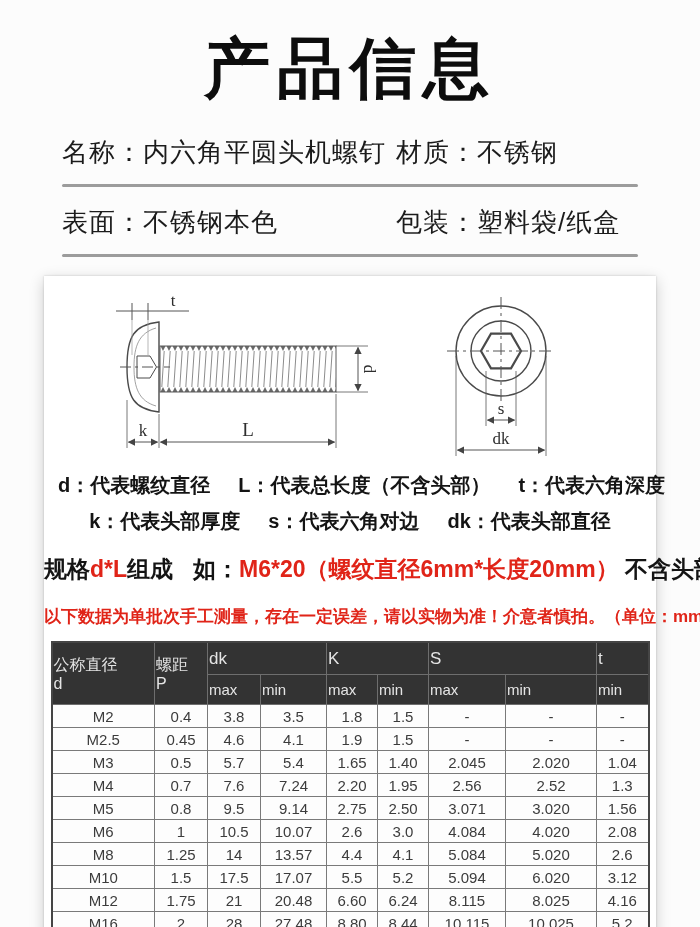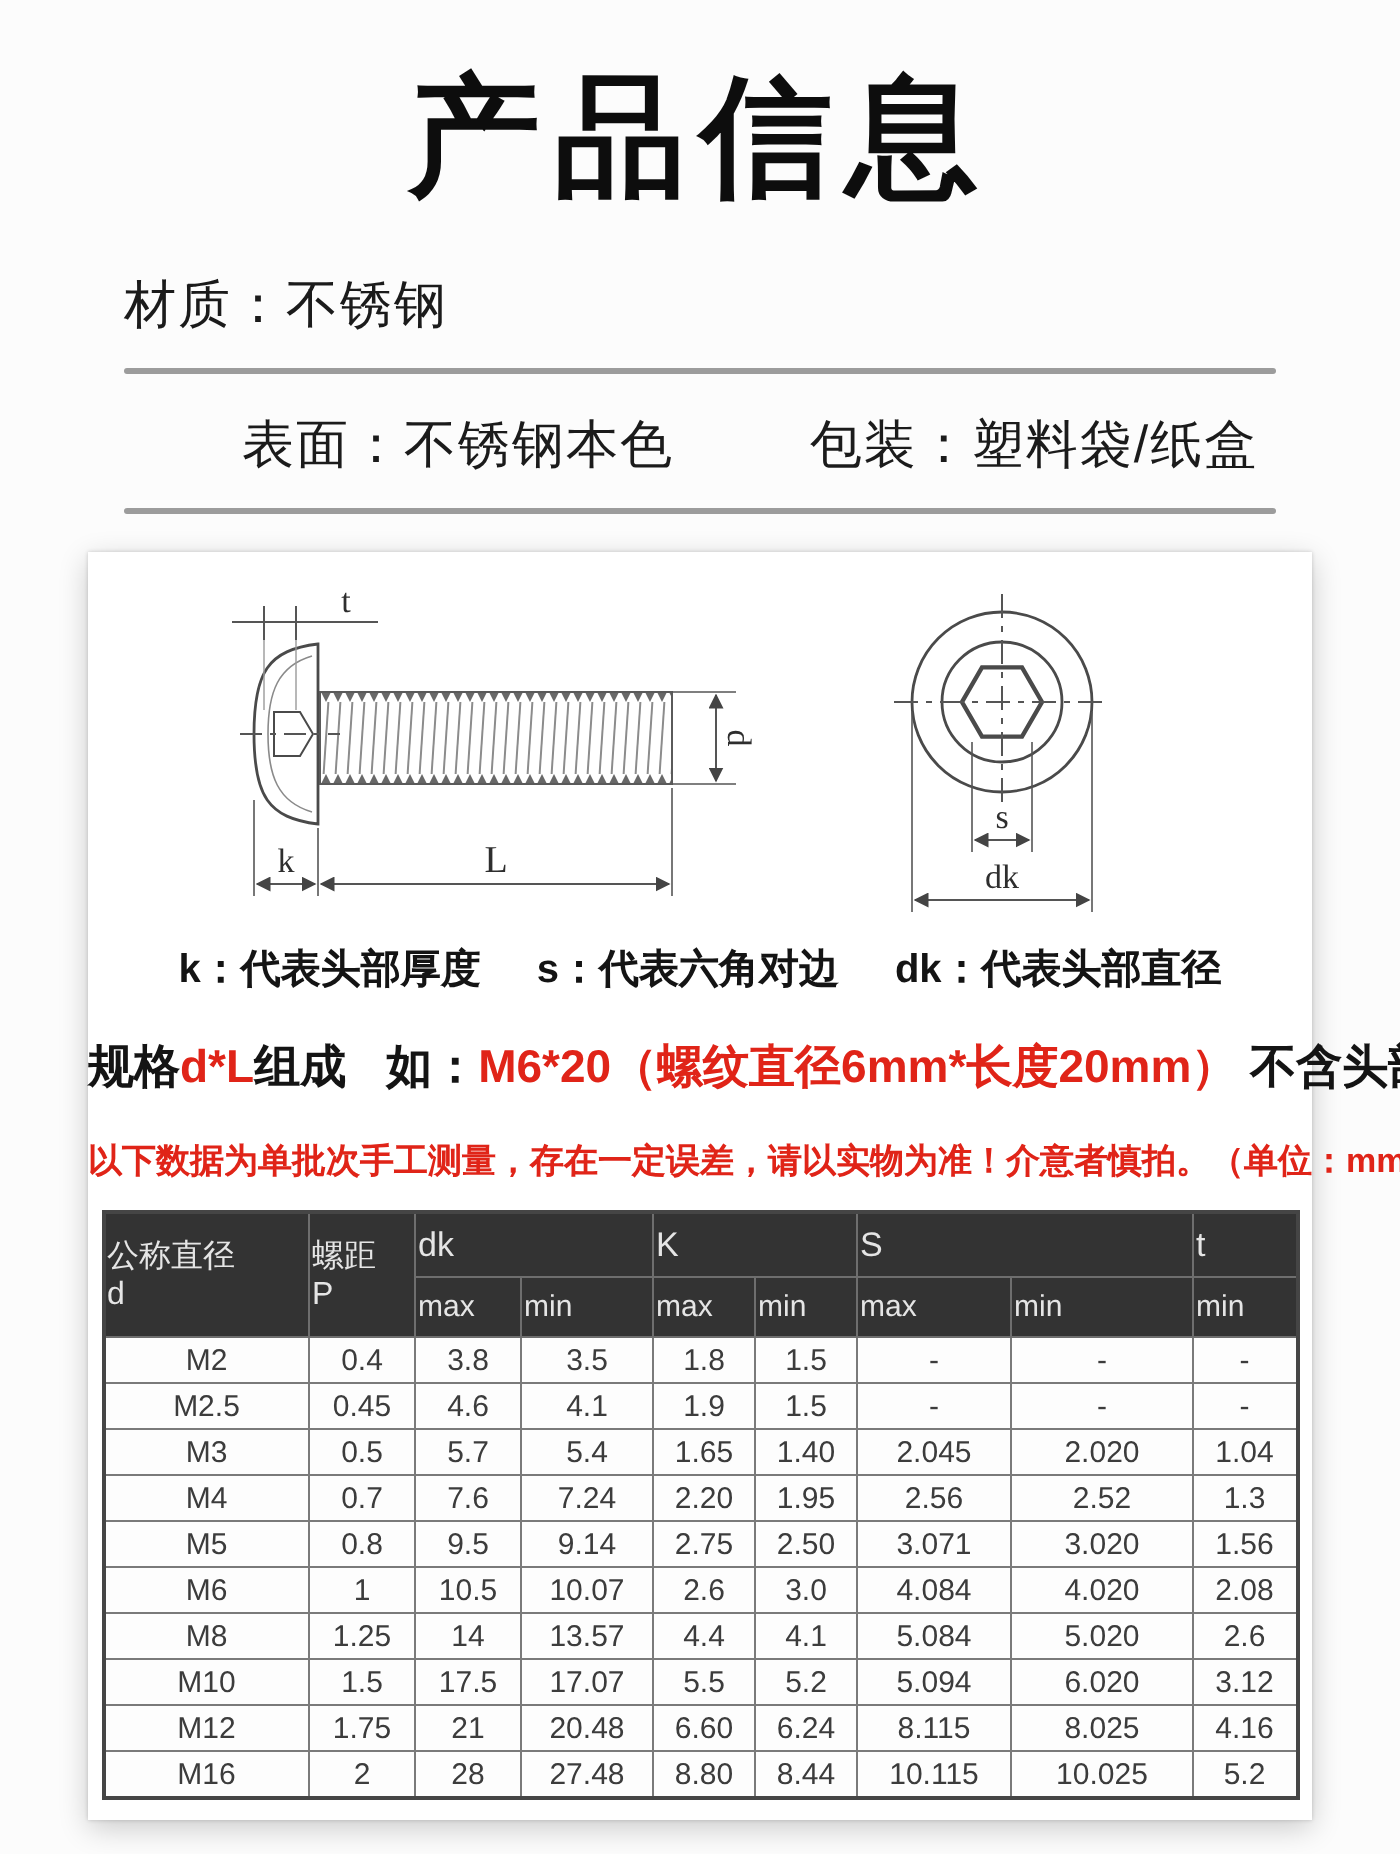--- a/index.html
+++ b/index.html
@@ -23,21 +23,21 @@
 
   
   .info{margin:26px 62px 0 62px;}
   .info-row{
     display:grid;grid-template-columns:334px 1fr;align-items:center;
     font-size:26px;color:#1b1b1b;letter-spacing:1px;
     padding:6px 0 10px 0;
   }
   .divider{height:3px;background:#9c9c9c;border-radius:2px;}
   .info-row + .divider{margin-top:4px;}
-  .info-row.second{padding-top:18px;text-align:center;}
+  .info-row.second{padding-top:18px;}
 
   
   .box{
     margin:19px auto 0 auto;width:612px;background:#ffffff;
     box-shadow:0 0 2px rgba(0,0,0,0.18),0 4px 14px rgba(0,0,0,0.20);
     padding-bottom:10px;
   }
   .drawing{display:block;width:612px;height:190px;}
 
   .legend-line{
@@ -75,20 +75,21 @@
 </style>
 </head>
 <body>
 
 <div class="page">
 
   <h1 class="title">产品信息</h1>
 
   <div class="info">
     <div class="info-row">
+      <span>名称：内六角平圆头机螺钉</span>
       <span>材质：不锈钢</span>
     </div>
     <div class="divider"></div>
     <div class="info-row second">
       <span>表面：不锈钢本色</span>
       <span>包装：塑料袋/纸盒</span>
     </div>
     <div class="divider"></div>
   </div>
 
@@ -149,20 +150,23 @@
       <g fill="#2e2e2e" font-family="'Liberation Serif','DejaVu Serif',serif" font-size="17" text-anchor="middle">
         <text x="129" y="30">t</text>
         <text x="320" y="93" transform="rotate(90 320 93)">d</text>
         <text x="99" y="160">k</text>
         <text x="204" y="160" font-size="19">L</text>
         <text x="457" y="138">s</text>
         <text x="457" y="168">dk</text>
       </g>
     </svg>
 
+    <div class="legend-line">
+      <span>d：代表螺纹直径</span><span>L：代表总长度（不含头部）</span><span>t：代表六角深度</span>
+    </div>
     <div class="legend-line">
       <span>k：代表头部厚度</span><span>s：代表六角对边</span><span>dk：代表头部直径</span>
     </div>
 
     <div class="spec-line">
       <span>规格</span><span class="red">d*L</span><span>组成</span><span class="gap">如：</span><span class="red">M6*20（螺纹直径6mm*长度20mm）</span> <span>不含头部厚度</span>
     </div>
 
     <div class="warning">以下数据为单批次手工测量，存在一定误差，请以实物为准！介意者慎拍。（单位：mm）</div>
 

